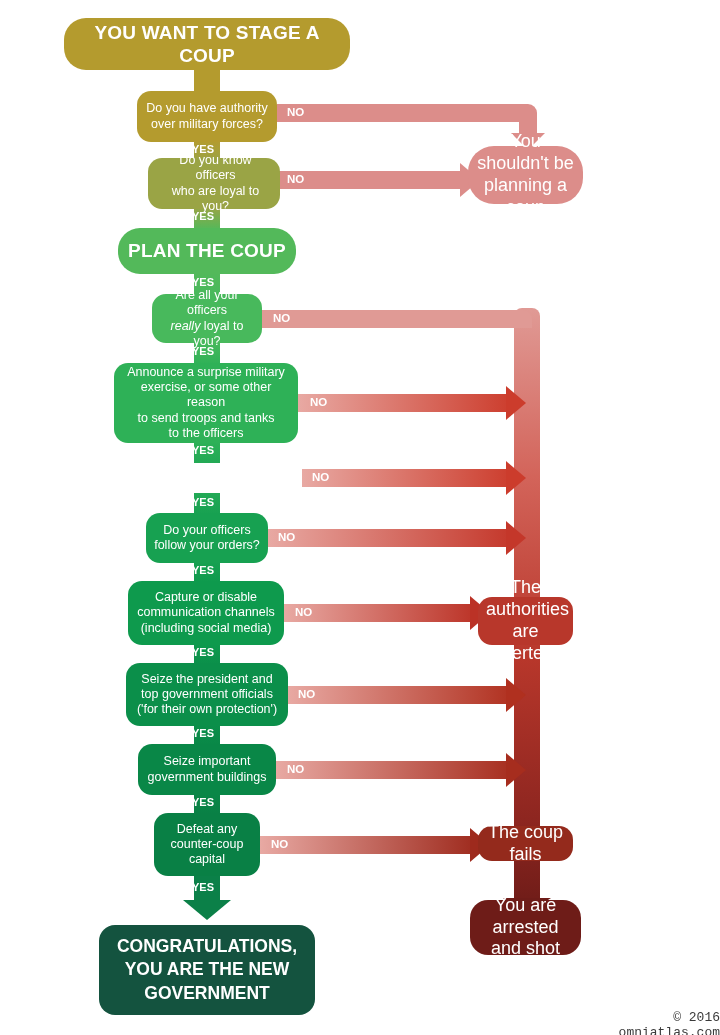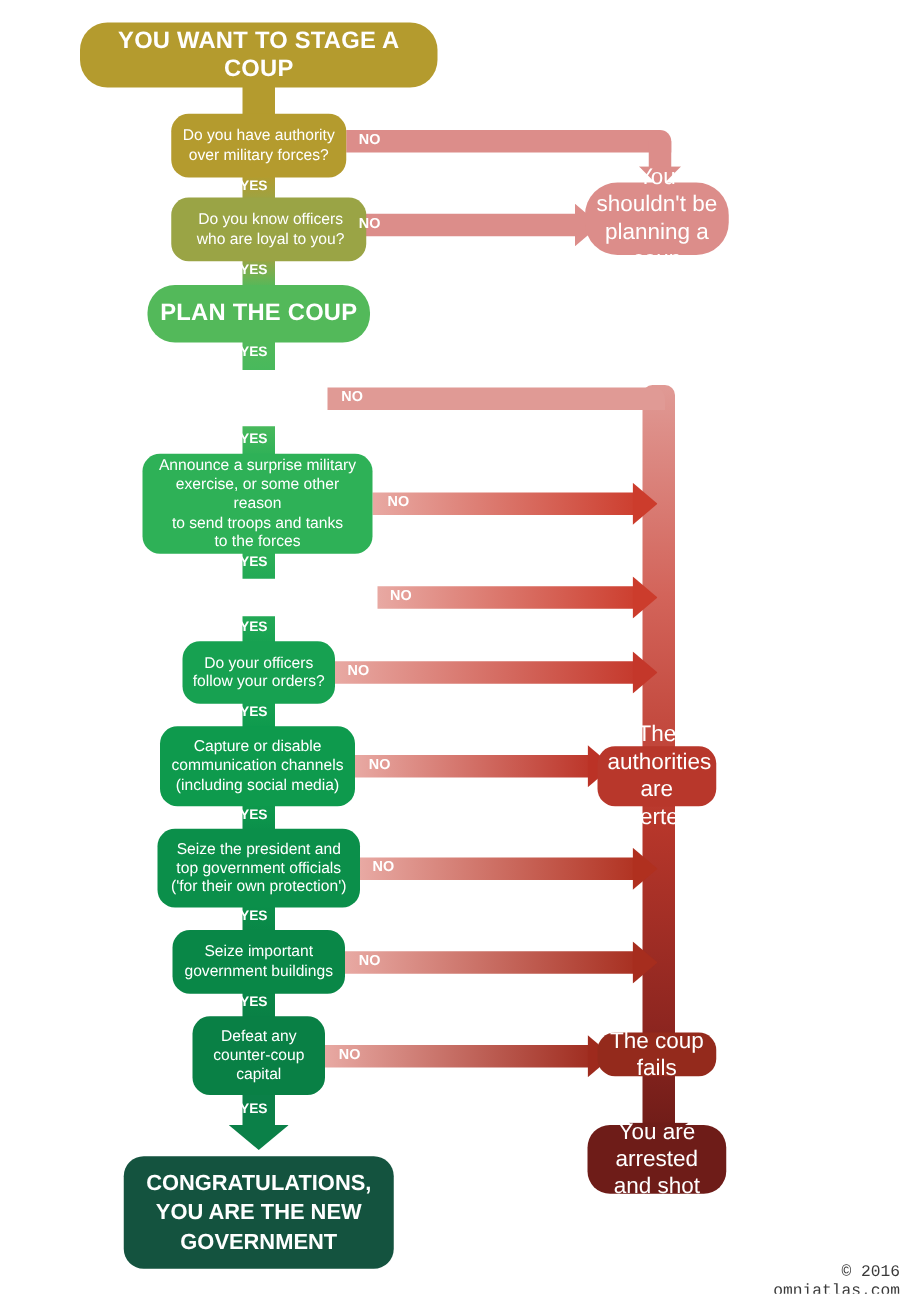--- a/index.html
+++ b/index.html
@@ -85,21 +85,21 @@
               border-top-right-radius:9px;"></div>
   <div class="noarrow" style="left:519px;top:113px;width:18px;height:23px;background:#dc8d8a;"></div>
   <div class="noarrow" style="left:511px;top:133px;width:34px;height:17px;background:#dc8d8a;
               clip-path:polygon(0% 0%,100% 0%,50% 100%);"></div>
   <div class="nolabel" style="left:287px;top:106px;">NO</div>
 
   <div class="yes" style="left:194px;top:140px;width:26px;height:22px;
               background:linear-gradient(180deg,#b49b2e 0%,#9aa445 100%);"></div>
   <div class="yeslabel" style="left:192px;top:143px;">YES</div>
 
-  <div class="node q" style="left:137px;top:158px;width:156px;height:51px;background:#9aa445;padding-left:11px;">
+  <div class="node q" style="left:148px;top:158px;width:132px;height:51px;background:#9aa445;padding-left:11px;">
     <span class="lbl">
       <span>Do you know officers</span><br>
       <span>who are loyal to you?</span>
     </span>
   </div>
 
   <div class="noarrow" style="left:277px;top:171px;width:191px;height:18px;background:#dc8d8a;"></div>
   <div class="noarrow" style="left:460px;top:163px;width:20px;height:34px;background:#dc8d8a;
               clip-path:polygon(0% 0%,100% 50%,0% 100%);"></div>
   <div class="nolabel" style="left:287px;top:173px;">NO</div>
@@ -116,35 +116,41 @@
   <div class="yeslabel" style="left:192px;top:210px;">YES</div>
 
   <div class="node big" style="left:118px;top:228px;width:178px;height:46px;background:#53b95a;">
     <span class="lbl">PLAN THE COUP</span>
   </div>
 
   <div class="yes" style="left:194px;top:272px;width:26px;height:24px;
               background:linear-gradient(180deg,#53b95a 0%,#48b95c 100%);"></div>
   <div class="yeslabel" style="left:192px;top:276px;">YES</div>
 
+  <div class="node q" style="left:152px;top:294px;width:110px;height:49px;background:#48b95c;">
+    <span class="lbl">
+      <span>Are all your officers</span><br>
+      <span class="ital">really</span><span> loyal to you?</span>
+    </span>
+  </div>
 
   <div class="noarrow" style="left:262px;top:310px;width:270px;height:18px;background:#e09a95;
               border-top-right-radius:9px;"></div>
   <div class="nolabel" style="left:273px;top:312px;">NO</div>
 
   <div class="yes" style="left:194px;top:341px;width:26px;height:24px;
               background:linear-gradient(180deg,#48b95c 0%,#2eb157 100%);"></div>
   <div class="yeslabel" style="left:192px;top:345px;">YES</div>
 
   <div class="node q" style="left:114px;top:363px;width:184px;height:80px;background:#2eb157;">
     <span class="lbl">
       <span>Announce a surprise military</span><br>
       <span>exercise, or some other reason</span><br>
       <span>to send troops and tanks</span><br>
-      <span>to the forces</span>
+      <span>to the officers</span>
     </span>
   </div>
   <div class="noarrow" style="left:298px;top:394px;width:216px;height:18px;
               background:linear-gradient(90deg,#e8a9a3 0%,#cc3c2c 100%);"></div>
   <div class="noarrow" style="left:506px;top:386px;width:20px;height:34px;background:#cc3c2c;
               clip-path:polygon(0% 0%,100% 50%,0% 100%);"></div>
   <div class="nolabel" style="left:310px;top:396px;">NO</div>
 
   <div class="yes" style="left:194px;top:441px;width:26px;height:22px;
               background:linear-gradient(180deg,#2eb157 0%,#22a955 100%);"></div>

